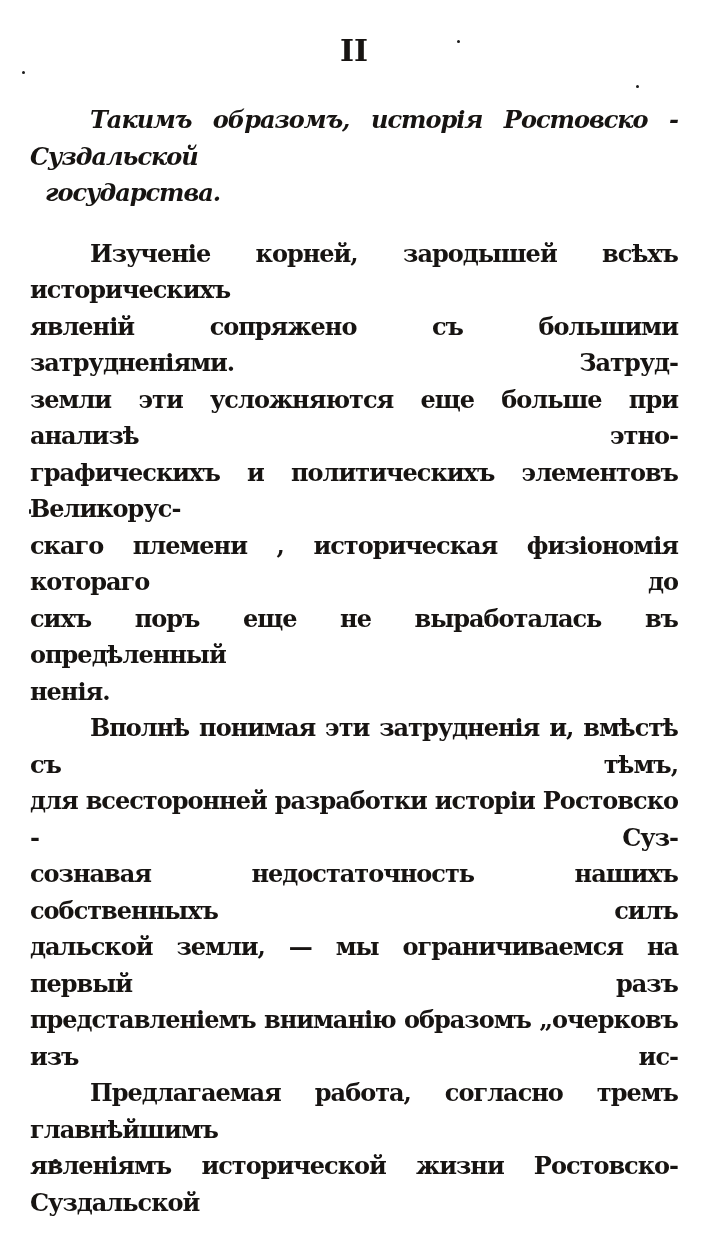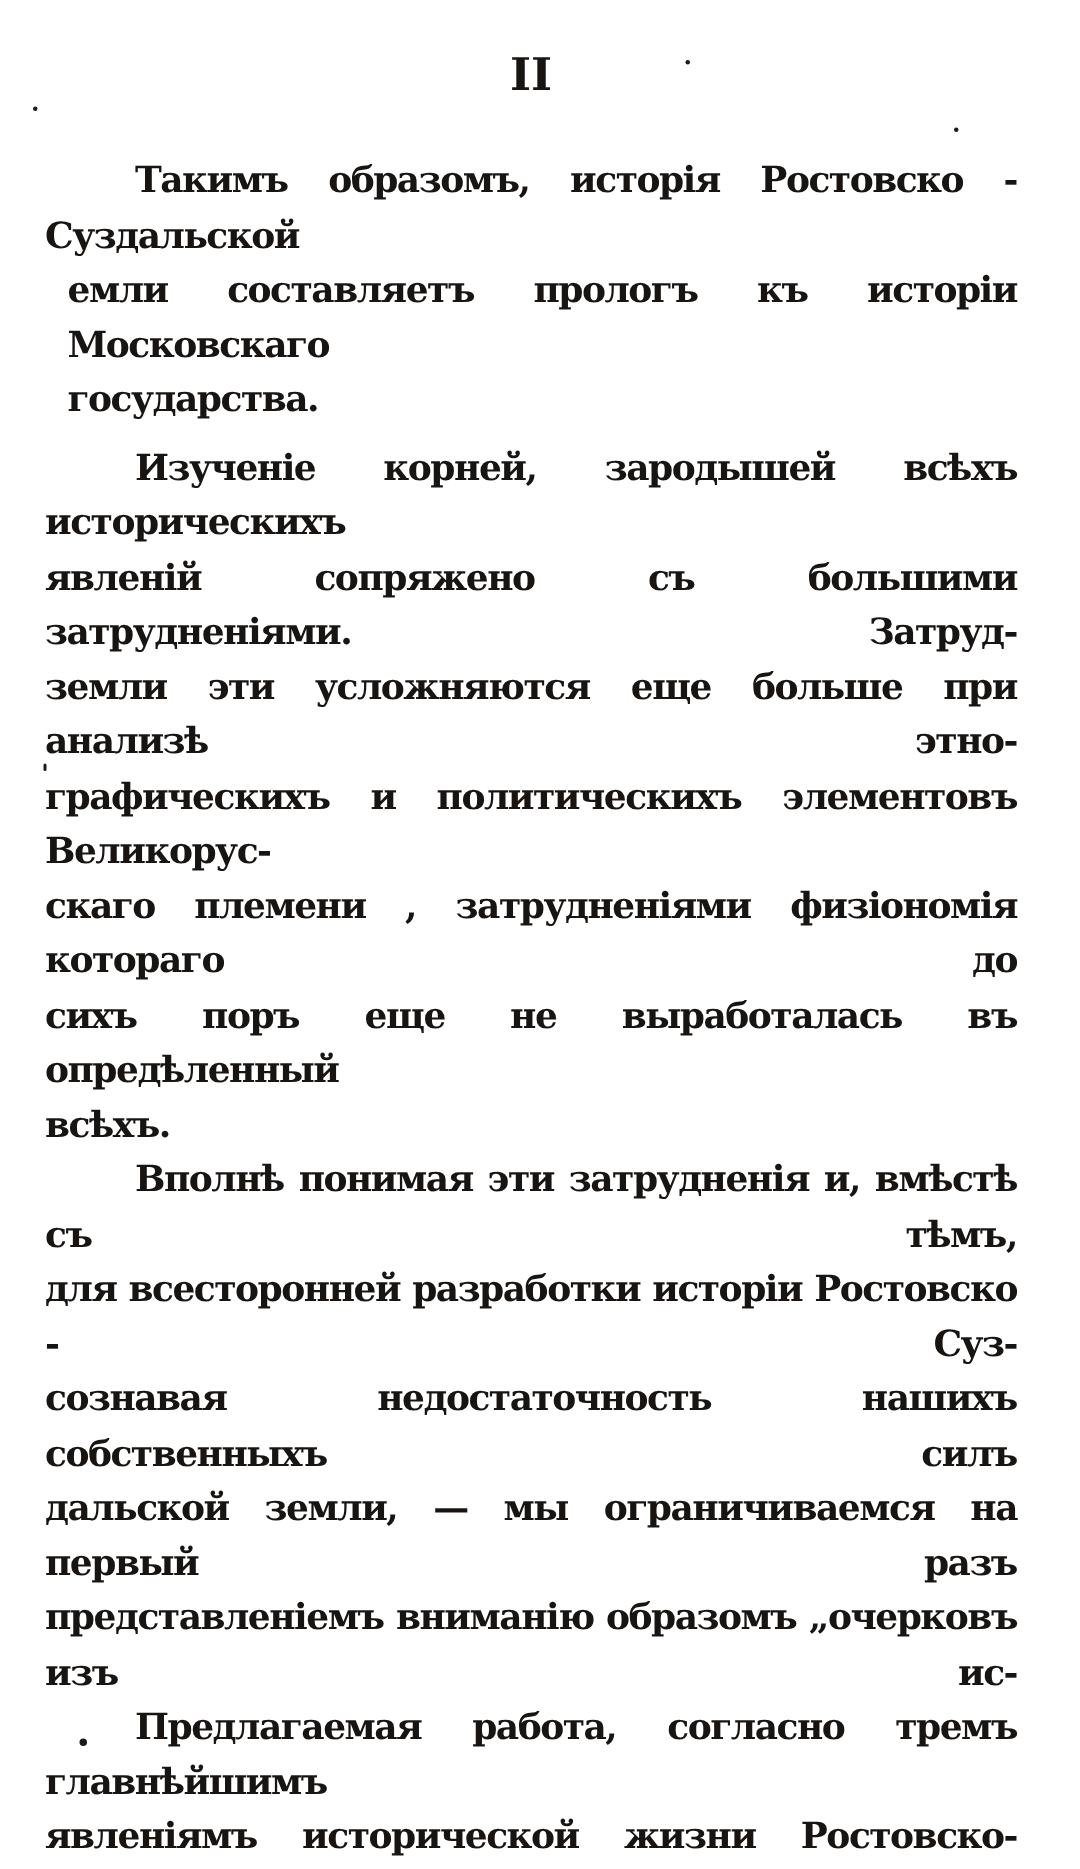--- a/index.html
+++ b/index.html
@@ -18,21 +18,21 @@
     overflow: hidden;
   }
   .page-number {
     text-align: center;
     font-size: 30px;
     line-height: 30px;
     margin: 0 0 36px 0;
     letter-spacing: 0;
   }
   .para { margin: 0; }
-  .para-gap { margin-bottom: 9px; }
+  .para-gap { margin-bottom: 24px; font-style: italic; }
   .line {
     line-height: 36.5px;
     text-align: justify;
     text-align-last: justify;
     white-space: normal;
   }
   .line.last {
     text-align-last: left;
   }
   .line.indent { text-indent: 60px; }
@@ -46,32 +46,31 @@
 </style>
 </head>
 <body>
 
 <div class="sheet">
 
   <div class="page-number">II</div>
 
   <div class="para para-gap">
     <div class="line indent">Такимъ образомъ, исторія Ростовско - Суздальской</div>
-    <div class="line shift">емли составляетъ прологъ къ исторіи Московскаго</div>
     <div class="line last shift">государства.</div>
   </div>
 
   <div class="para">
     <div class="line indent">Изученіе корней, зародышей всѣхъ историческихъ</div>
     <div class="line">явленій сопряжено съ большими затрудненіями. Затруд-</div>
     <div class="line">земли эти усложняются еще больше при анализѣ этно-</div>
     <div class="line">графическихъ и политическихъ элементовъ Великорус-</div>
-    <div class="line">скаго племени , затрудненіями физіономія котораго до</div>
+    <div class="line">скаго племени , историческая физіономія котораго до</div>
     <div class="line">сихъ поръ еще не выработалась въ опредѣленный</div>
-    <div class="line last">всѣхъ.</div>
+    <div class="line last">ненія.</div>
   </div>
 
   <div class="para">
     <div class="line indent">Вполнѣ понимая эти затрудненія и, вмѣстѣ съ тѣмъ,</div>
     <div class="line">для всесторонней разработки исторіи Ростовско - Суз-</div>
     <div class="line">сознавая недостаточность нашихъ собственныхъ силъ</div>
     <div class="line">дальской земли, — мы ограничиваемся на первый разъ</div>
     <div class="line">представленіемъ вниманію образомъ „очерковъ изъ ис-</div>
   </div>
 

